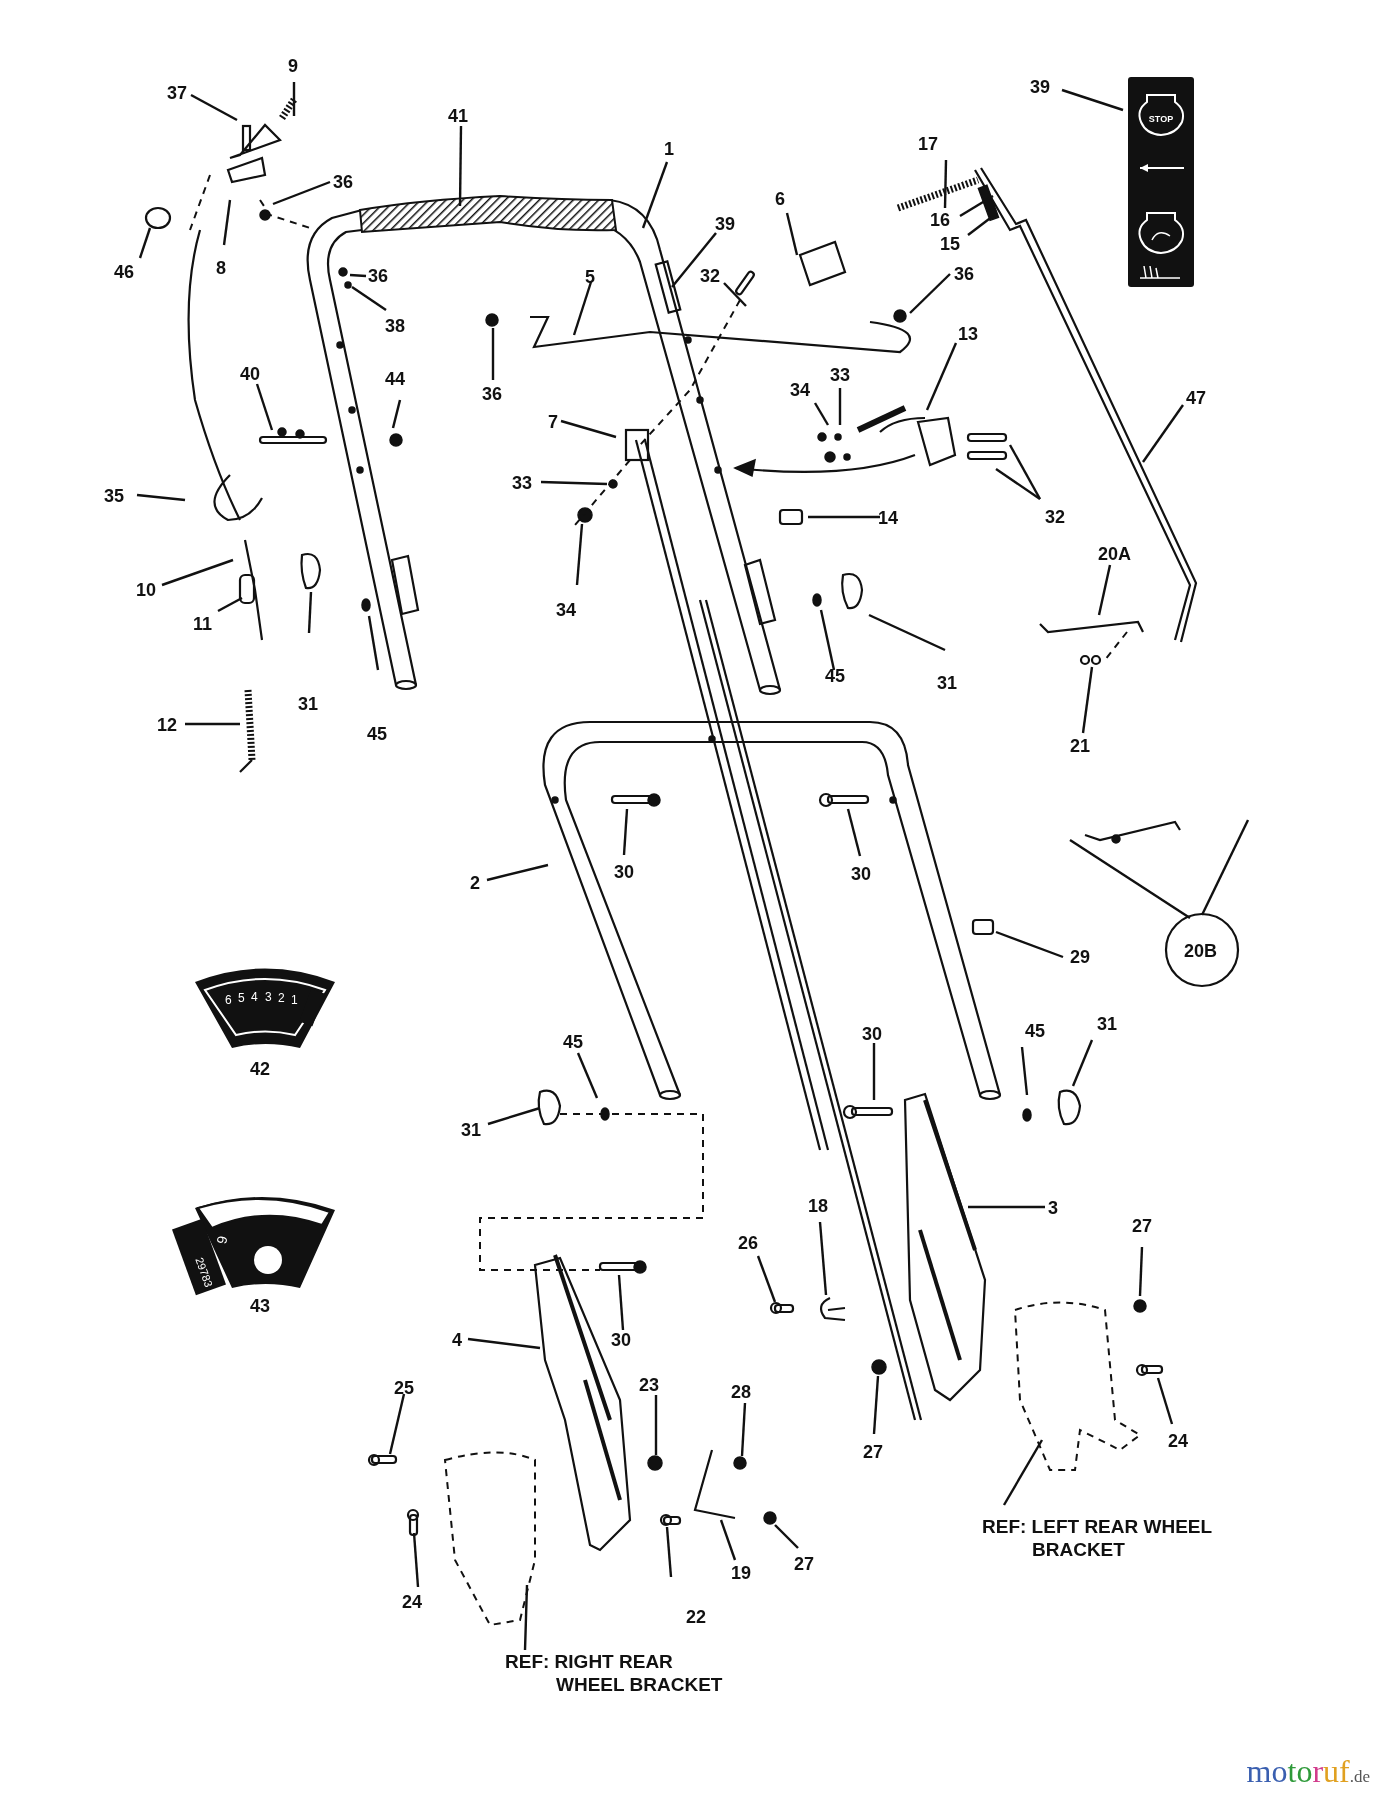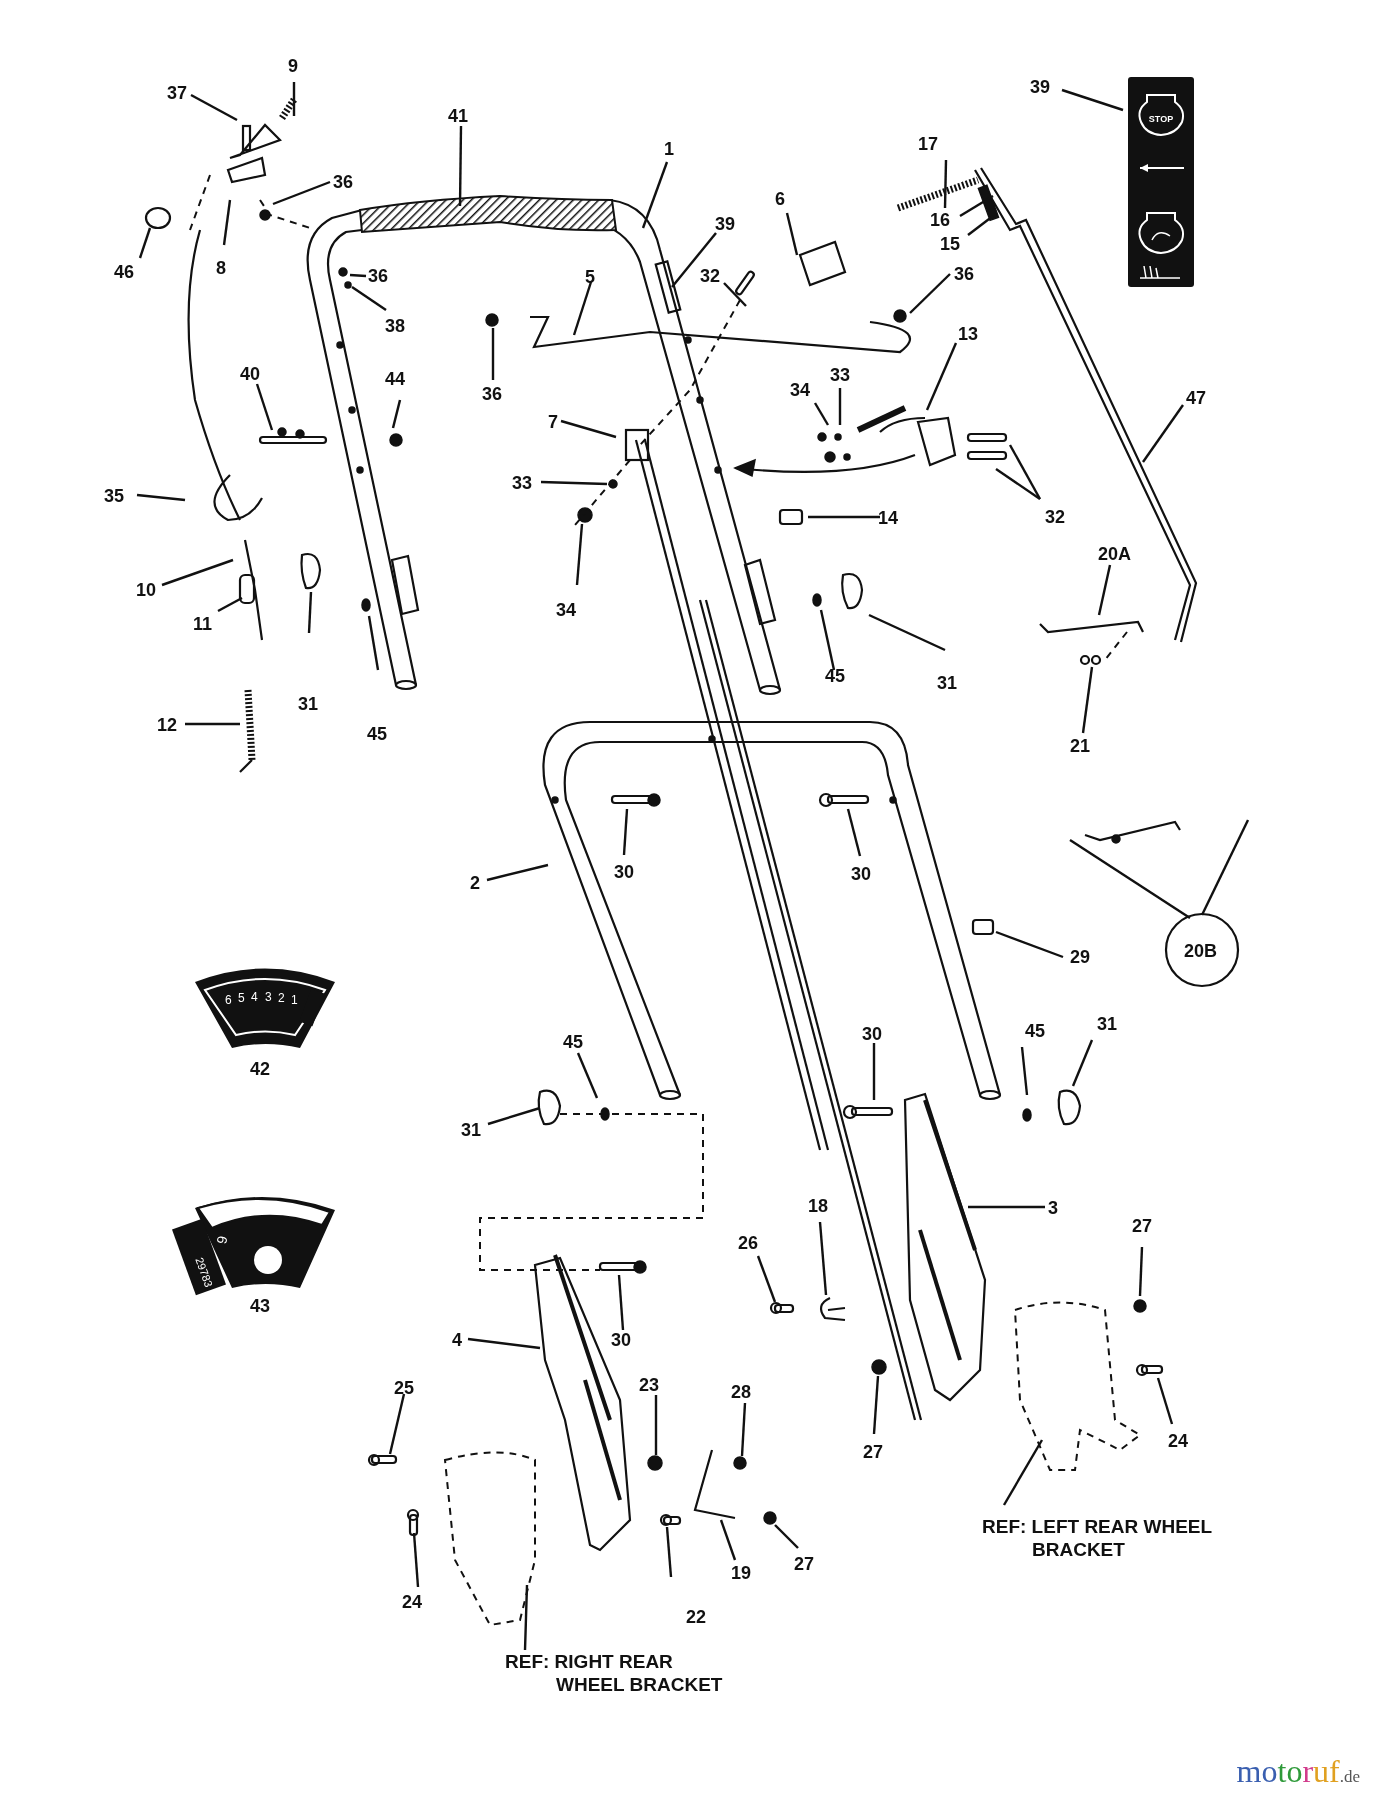--- a/index.html
+++ b/index.html
@@ -6,21 +6,21 @@
   body { width:1374px; height:1800px; position:relative; overflow:hidden;
          font-family:"Liberation Sans", sans-serif; }
   #diagram { position:absolute; left:0; top:0; width:1374px; height:1800px; }
   .lbl { font-family:"Liberation Sans", sans-serif; font-weight:bold; font-size:18px; fill:#111; }
   .ref { font-family:"Liberation Sans", sans-serif; font-weight:bold; font-size:19px; fill:#111; }
   .ln { stroke:#111; stroke-width:2.4; fill:none; }
   .part { stroke:#111; stroke-width:2.2; fill:none; }
   .solid { fill:#111; stroke:#111; stroke-width:1.5; }
   .dash { stroke:#111; stroke-width:2; fill:none; stroke-dasharray:7 6; }
   .grip { fill:url(#hatch); stroke:#111; stroke-width:2; }
-  #watermark { position:absolute; right:14px; bottom:10px; font-family:"Liberation Serif", serif;
+  #watermark { position:absolute; right:4px; bottom:10px; font-family:"Liberation Serif", serif;
                font-size:32px; letter-spacing:0px; }
   #watermark span { font-weight:normal; }
   #watermark .tld { font-size:17px; color:#555; }
 </style>
 </head>
 <body>
 
 <svg id="diagram" viewBox="0 0 1374 1800" xmlns="http://www.w3.org/2000/svg">
   <defs>
     <pattern id="hatch" width="6" height="6" patternUnits="userSpaceOnUse" patternTransform="rotate(45)">

